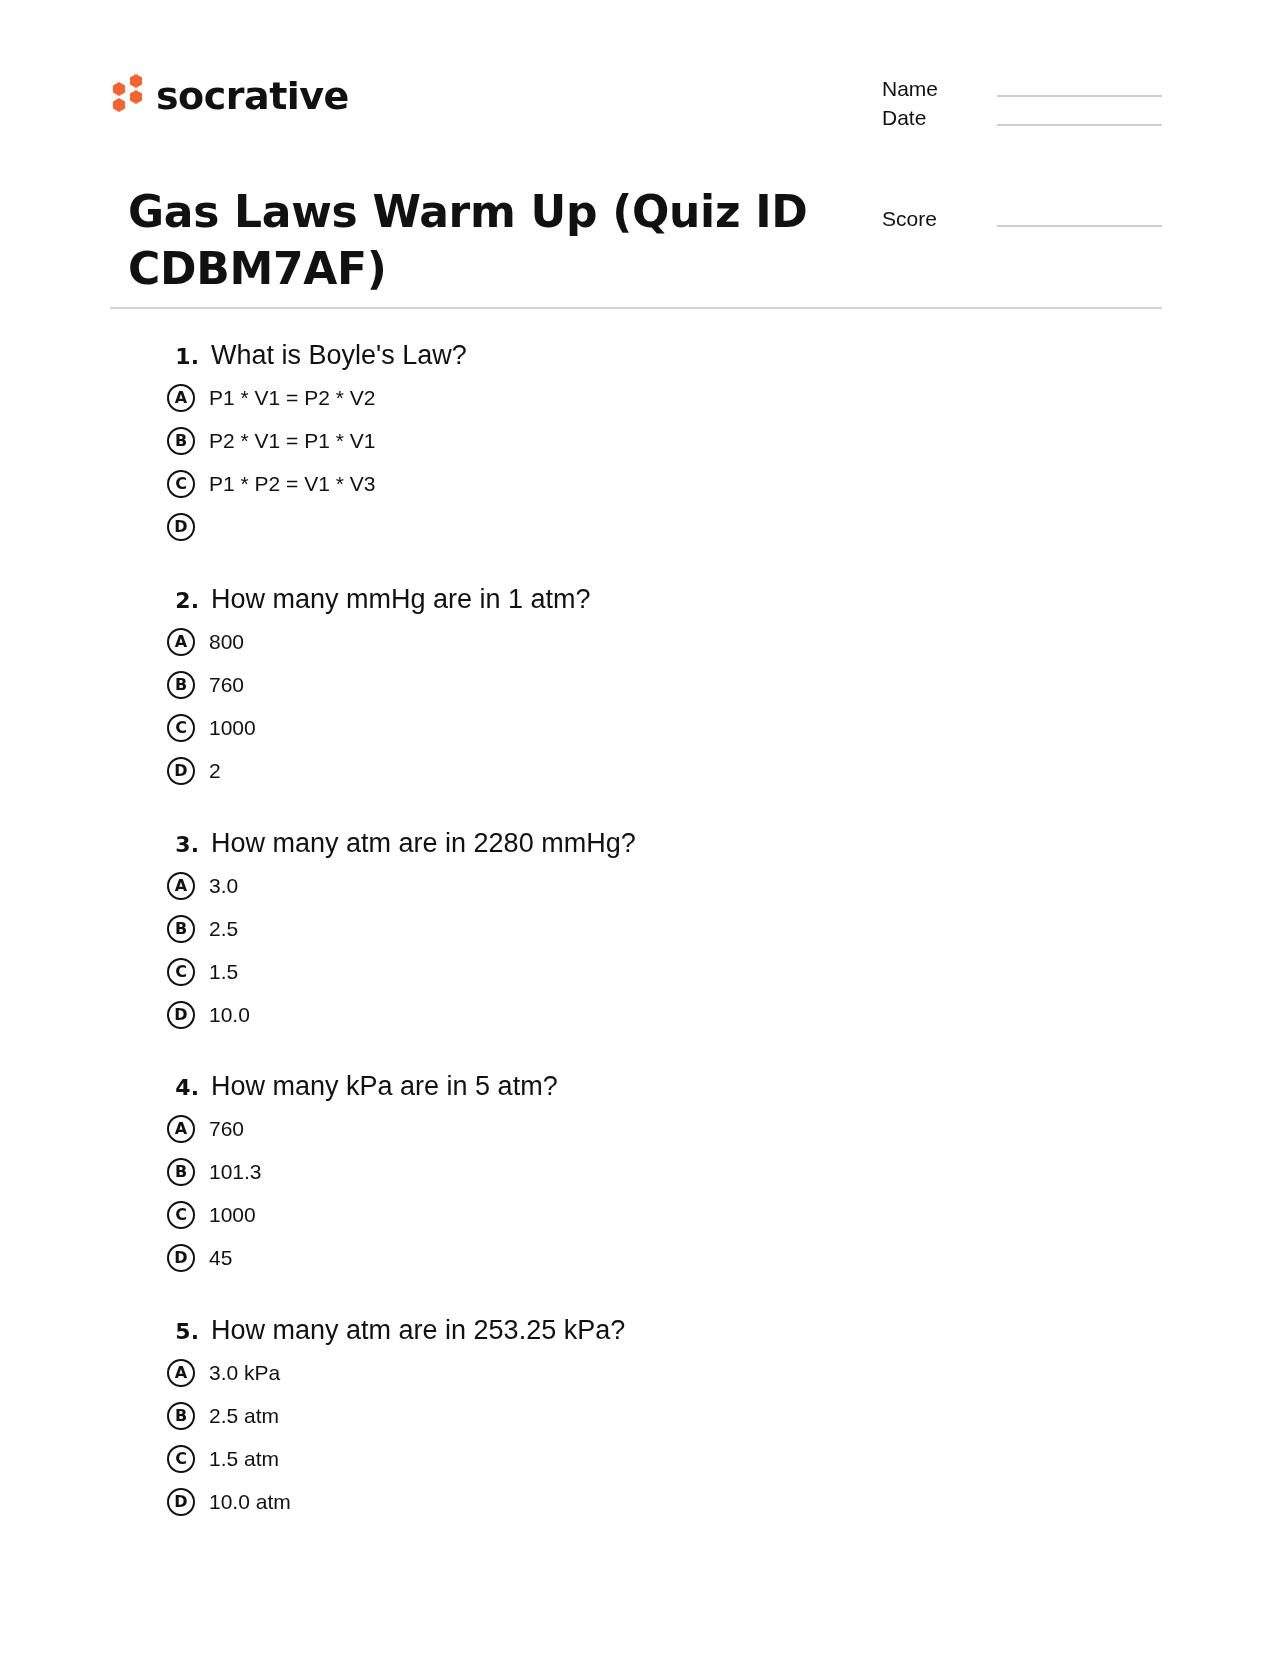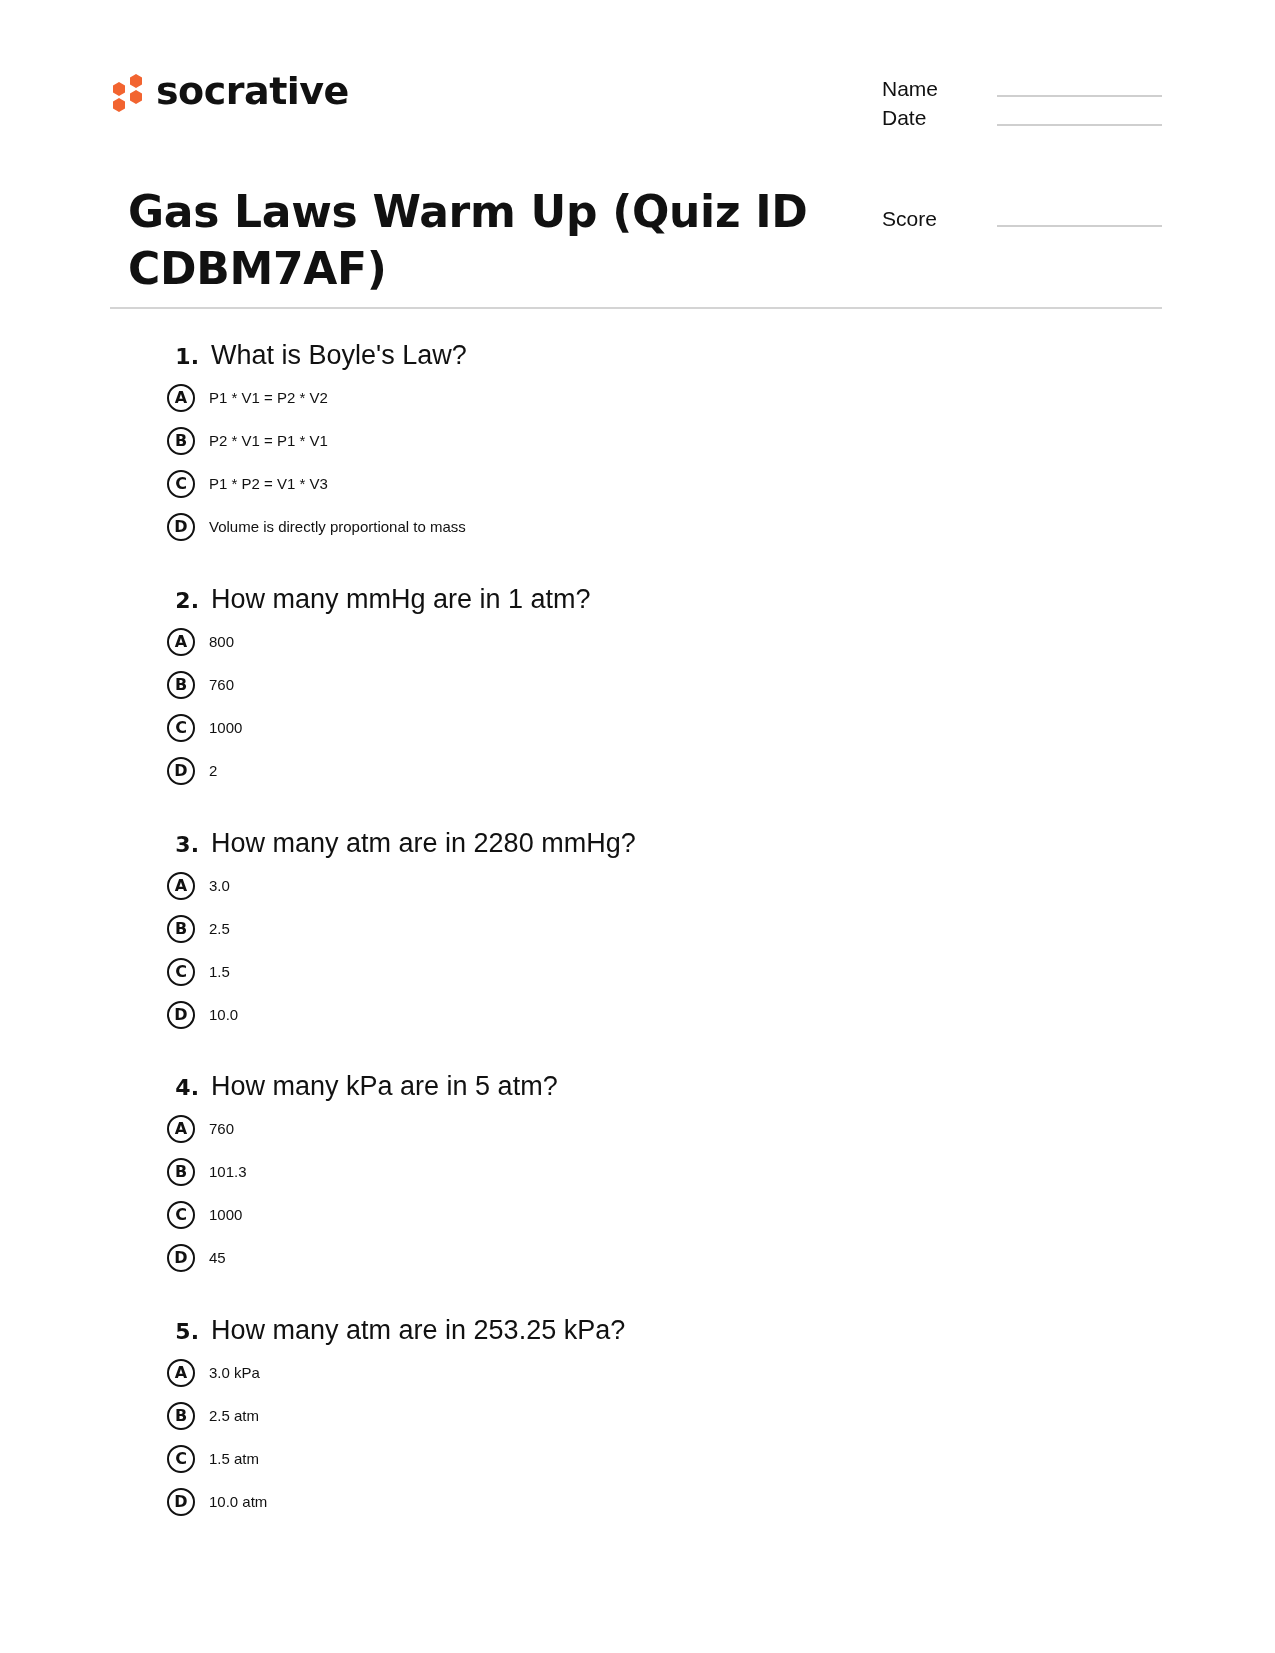--- a/index.html
+++ b/index.html
@@ -1,20 +1,20 @@
 <!DOCTYPE html>
 <html><head>
 <meta charset="utf-8">
 <style>
   html, body { margin: 0; padding: 0; background: #ffffff; }
   body {
     width: 1275px; height: 1653px; position: relative; overflow: hidden;
     font-family: "Liberation Sans", "DejaVu Sans", sans-serif; color: #111;
   }
-  .logo { position: absolute; left: 110px; top: 72px; display: flex; align-items: flex-start; }
+  .logo { position: absolute; left: 110px; top: 72px; display: flex; align-items: center; }
   .logo svg { display: block; }
   .logo-text {
     font-family: "DejaVu Sans", sans-serif; font-size: 38px; font-weight: 600;
     color: #111; margin-left: 10px; letter-spacing: -0.5px; line-height: 1;
   }
   .meta-row { display: flex; align-items: flex-end; position: absolute; right: 0; }
   .meta-label {
     font-size: 21px; color: #111; width: 100px; margin-right: 15px; line-height: 1;
   }
   .meta-line { width: 165px; border-bottom: 2px solid #cfcfcf; height: 0; margin-bottom: 2px; }
@@ -31,21 +31,21 @@
     text-align: right; padding-right: 12px; box-sizing: border-box;
   }
   .q-text { font-size: 27px; color: #111; }
   .choice { display: flex; align-items: center; height: 43px; }
   .bubble {
     width: 28px; height: 28px; border: 2px solid #111; border-radius: 50%;
     display: flex; align-items: center; justify-content: center;
     font-family: "DejaVu Sans", sans-serif; font-weight: 700; font-size: 16px; color: #111;
     box-sizing: border-box; margin-right: 14px; margin-left: 2px;
   }
-  .choice-text { font-size: 15px; color: #111; }
+  .choice-text { font-size: 21px; color: #111; }
 </style>
 </head>
 <body>
 
 <div class="logo">
   <svg width="36" height="48" viewBox="0 0 36 48">
     <g fill="#f26430">
       <polygon points="26,2 32,5.5 32,12.5 26,16 20,12.5 20,5.5"></polygon>
       <polygon points="9,10 15,13.5 15,20.5 9,24 3,20.5 3,13.5"></polygon>
       <polygon points="26,18 32,21.5 32,28.5 26,32 20,28.5 20,21.5"></polygon>
@@ -84,21 +84,20 @@
   <div class="choice">
       <span class="bubble">B</span>
       <span class="choice-text">P2 * V1 = P1 * V1</span>
     </div>
   <div class="choice">
       <span class="bubble">C</span>
       <span class="choice-text">P1 * P2 = V1 * V3</span>
     </div>
   <div class="choice">
       <span class="bubble">D</span>
-      <span class="choice-text">Volume is directly proportional to mass</span>
     </div>
 </div>
 
 <div class="question" style="top:584px;">
   <div class="q-head">
     <span class="q-num">2.</span>
     <span class="q-text">How many mmHg are in 1 atm?</span>
   </div>
   <div class="choice">
       <span class="bubble">A</span>

